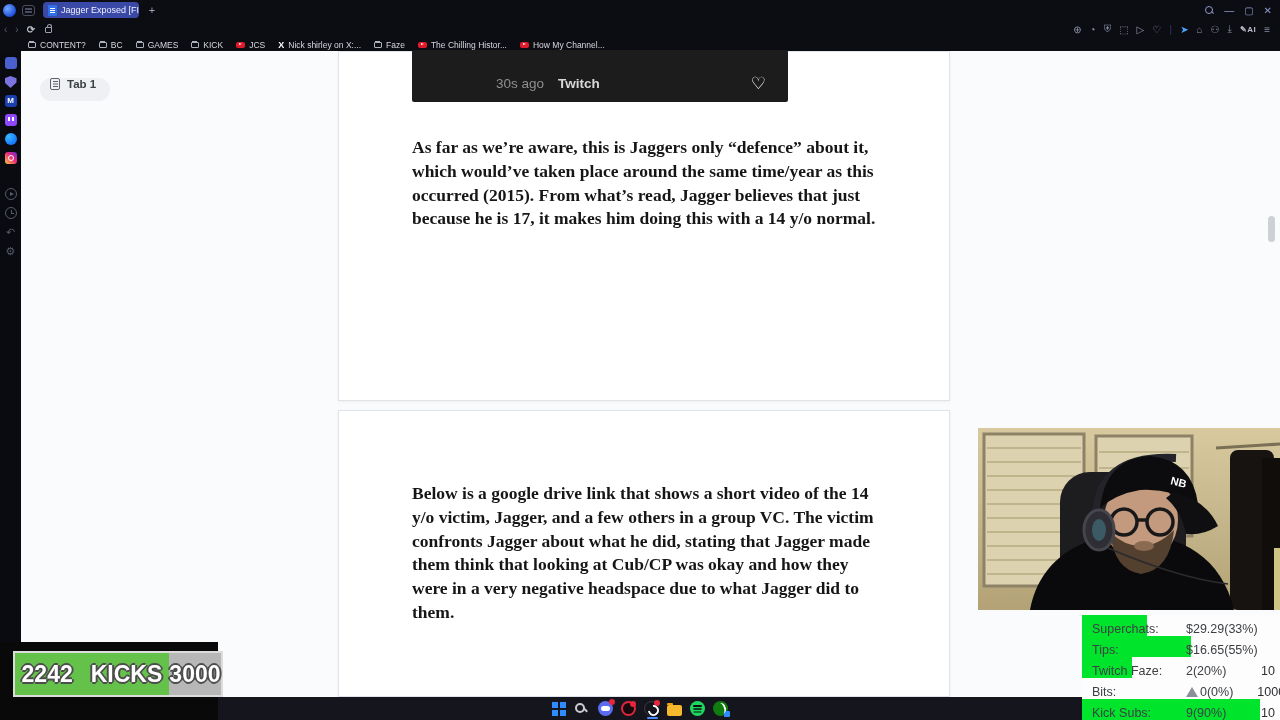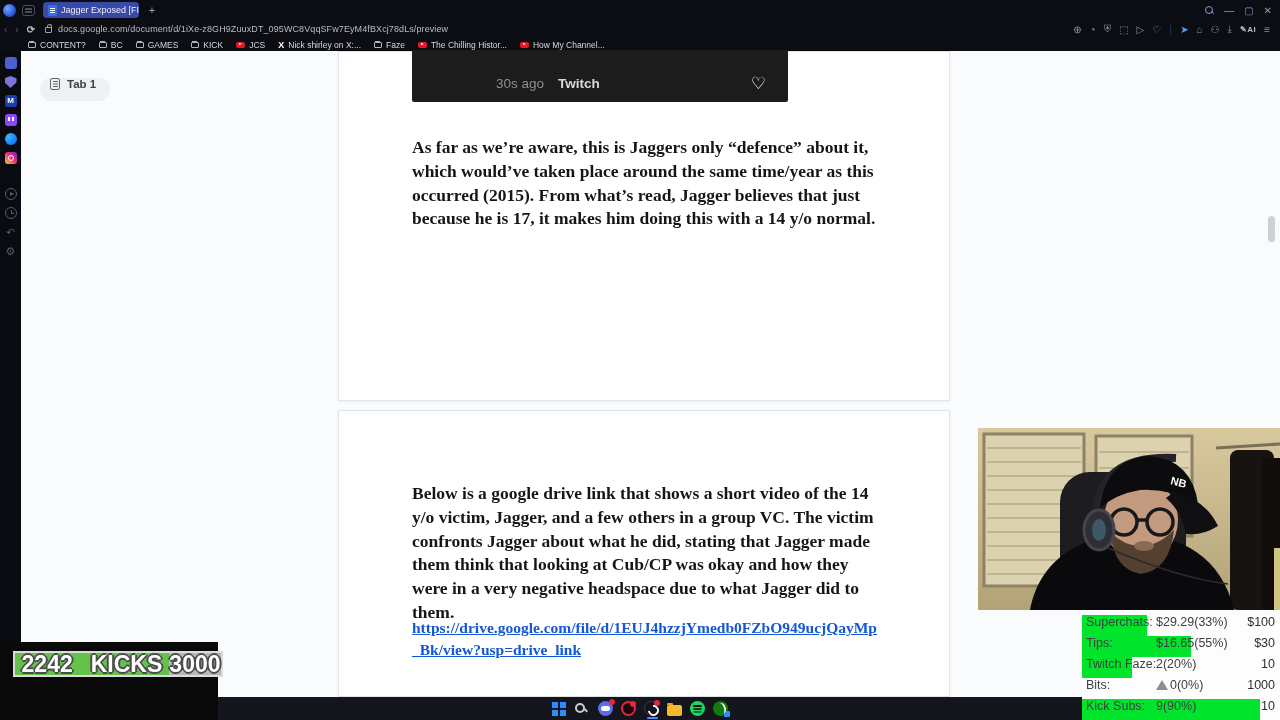--- a/index.html
+++ b/index.html
@@ -80,30 +80,30 @@
   .comment-text { position:absolute; left:84px; top:4px; font-size:15px; }
   .comment-meta { position:absolute; left:84px; top:26px; font-size:13.5px; color:#8f8f8f; display:flex; gap:14px; }
   .comment-reply { color:#d8d8d8; font-weight:bold; }
   .comment-heart { position:absolute; right:22px; top:23px; font-size:17px; color:#fff; }
 
   
   .webcam { position:absolute; left:978px; top:428px; width:302px; height:182px; z-index:5; overflow:hidden; }
 
   
   .stats { position:absolute; left:1082px; top:615px; width:198px; height:105px; background:#fdfdfd; z-index:6; font-size:12.5px; color:#3c4043; }
-  .stat-row { position:relative; height:21px; display:flex; align-items:flex-start; padding:0 5px 0 4px; }
+  .stat-row { position:relative; height:21px; display:flex; align-items:flex-end; padding:0 5px 0 10px;gap:24px; }
   .stat-bar { position:absolute; left:0; top:0; bottom:0; background:#00e42c; }
   .stat-label { position:relative; width:70px; flex:none; white-space:nowrap; }
   .stat-value { position:relative; white-space:nowrap; }
   .stat-total { position:relative; margin-left:auto; color:#2e2e33; }
   .bits-tri { display:inline-block; width:0; height:0; border-left:6px solid transparent; border-right:6px solid transparent; border-bottom:10px solid #8a8f98; margin-right:2px; vertical-align:-1px; }
 
   
   .kicks-patch { position:absolute; left:0; top:642px; width:218px; height:78px; background:#090909; z-index:6; }
-  .kicks-bar { position:absolute; left:13px; top:651px; width:210px; height:26px; border:2px solid #dcdcdc; background:#b7b7b7; display:flex; z-index:7; font-weight:bold; font-size:23px; color:#fff; text-shadow:-2px 0 0 #4d4d4d, 2px 0 0 #4d4d4d, 0 -2px 0 #4d4d4d, 0 2px 0 #4d4d4d, -1px -1px 0 #4d4d4d, 1px 1px 0 #4d4d4d; }
+  .kicks-bar { position:absolute; left:13px; top:651px; width:210px; height:46px; border:2px solid #dcdcdc; background:#b7b7b7; display:flex; z-index:7; font-weight:bold; font-size:23px; color:#fff; text-shadow:-2px 0 0 #4d4d4d, 2px 0 0 #4d4d4d, 0 -2px 0 #4d4d4d, 0 2px 0 #4d4d4d, -1px -1px 0 #4d4d4d, 1px 1px 0 #4d4d4d; }
   .kicks-green { background:#64c24a; display:flex; align-items:center; justify-content:center; gap:18px; overflow:hidden; }
   .kicks-rest { flex:1; display:flex; align-items:center; justify-content:center; }
 
   
   .taskbar { position:absolute; left:0; top:697px; width:1280px; height:23px; background:#15161d; z-index:3; display:flex; align-items:center; justify-content:center; gap:8px; }
   .tb-ic { width:15px; height:15px; position:relative; flex:none; }
   .badge { position:absolute; right:-2px; top:-2px; width:6px; height:6px; border-radius:50%; background:#e8253a; }
   .tb-win { display:grid; grid-template-columns:6px 6px; grid-template-rows:6px 6px; gap:1.5px; padding-top:1px; }
   .tb-win i { background:#2f8cff; }
   .tb-search { border:2px solid #c9cbd4; border-radius:50%; width:10px; height:10px; margin-top:2px; }
@@ -141,21 +141,20 @@
       <span>▢</span>
       <span>✕</span>
     </div>
   </div>
 
   <div class="urlbar">
     <span class="nav-ic">‹</span>
     <span class="nav-ic">›</span>
     <span class="nav-ic reload-ic">⟳</span>
     <span class="lock-ic"></span>
-    <span class="url-text">docs.google.com/document/d/1iXe-z8GH9ZuuxDT_095WC8VqqSFw7EyM4fBXcj78dLs/preview</span>
     <div class="url-icons">
       <span>⊕</span>
       <span>◔</span>
       <span>⛨</span>
       <span>⬚</span>
       <span>▷</span>
       <span>♡</span>
       <span class="divider">|</span>
       <span class="blue">➤</span>
       <span>⌂</span>
@@ -222,21 +221,20 @@
   <div class="docs-area">
     <div class="tab-chip">
       <span class="chip-doc-ic"></span>
       <span>Tab 1</span>
     </div>
     <div class="page page1">
       <p class="doc-par par1">As far as we’re aware, this is Jaggers only “defence” about it, which would’ve taken place around the same time/year as this occurred (2015). From what’s read, Jagger believes that just because he is 17, it makes him doing this with a 14 y/o normal.</p>
     </div>
     <div class="page page2">
       <p class="doc-par par2">Below is a google drive link that shows a short video of the 14 y/o victim, Jagger, and a few others in a group VC. The victim confronts Jagger about what he did, stating that Jagger made them think that looking at Cub/CP was okay and how they were in a very negative headspace due to what Jagger did to them.</p>
-      <a class="doc-link">https://drive.google.com/file/d/1EUJ4hzzjYmedb0FZbO949ucjQayMp_Bk/view?usp=drive_link</a>
     </div>
     <div class="scroll-thumb"></div>
   </div>
 
   <div class="comment-overlay">
     <div class="comment-meta">
       <span>30s ago</span>
       <span class="comment-reply">Twitch</span>
     </div>
     <span class="comment-heart">♡</span>

